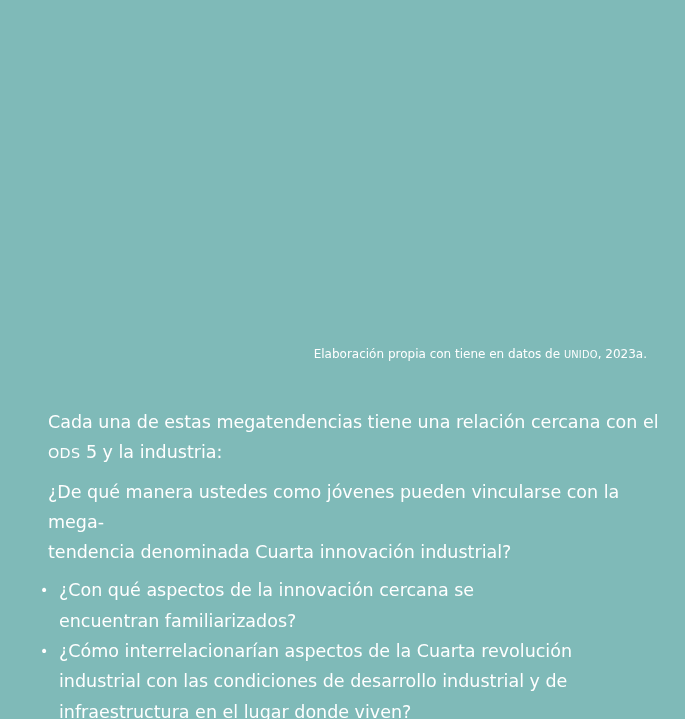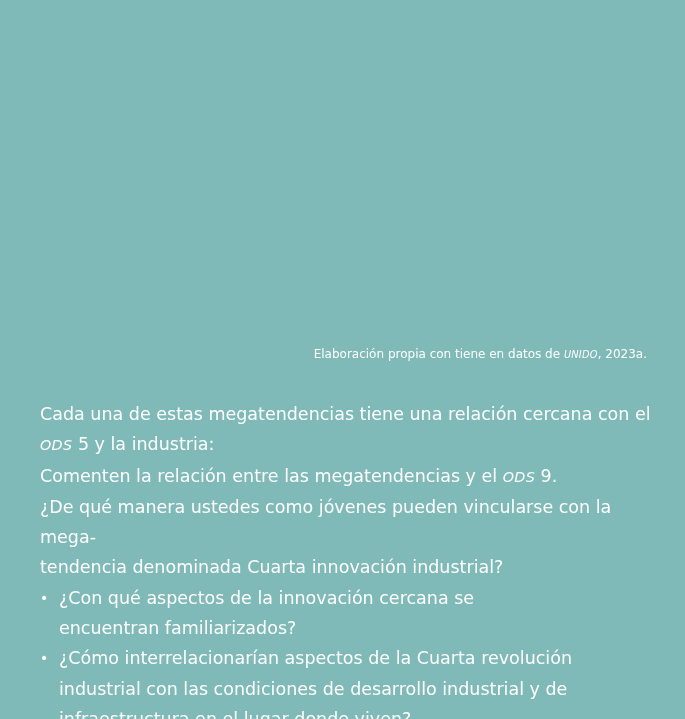--- a/index.html
+++ b/index.html
@@ -26,32 +26,31 @@
       position: absolute;
       right: 38px;
       top: 347px;
       font-size: 12px;
       letter-spacing: 0;
       white-space: nowrap;
     }
     .sc {
       font-size: 0.82em;
       letter-spacing: 0.02em;
-      font-style: italic;
     }
     .content {
       position: absolute;
       left: 40px;
       top: 399px;
       width: 630px;
       font-size: 17.5px;
       line-height: 30.3px;
     }
     .content p {
-      margin: 0;
+      margin: 8px;
     }
     .bullets {
       list-style: none;
       margin: 0;
       padding: 0;
     }
     .bullets li {
       position: relative;
       padding-left: 19px;
     }
@@ -67,21 +66,20 @@
 
 <div class="blank-area"></div>
 
 <div class="source-note"><span>Elaboración propia con tiene en datos de </span><span class="sc">UNIDO</span><span>, 2023a.</span></div>
 
 <div class="content">
   <p>
     <span>Cada una de estas megatendencias tiene una relación cercana con el</span><br>
     <span class="sc">ODS</span><span> 5 y la industria:</span>
   </p>
-  <p><span>Comenten la relación entre las megatendencias y el </span><span class="sc">ODS</span><span> 9.</span></p>
   <p>
     <span>¿De qué manera ustedes como jóvenes pueden vincularse con la mega-</span><br>
     <span>tendencia denominada Cuarta innovación industrial?</span>
   </p>
   <ul class="bullets">
     <li style="width: 520px;">
       <span class="bullet">•</span>
       <span>¿Con qué aspectos de la innovación cercana se encuentran familiarizados?</span>
     </li>
     <li style="width: 530px;">

